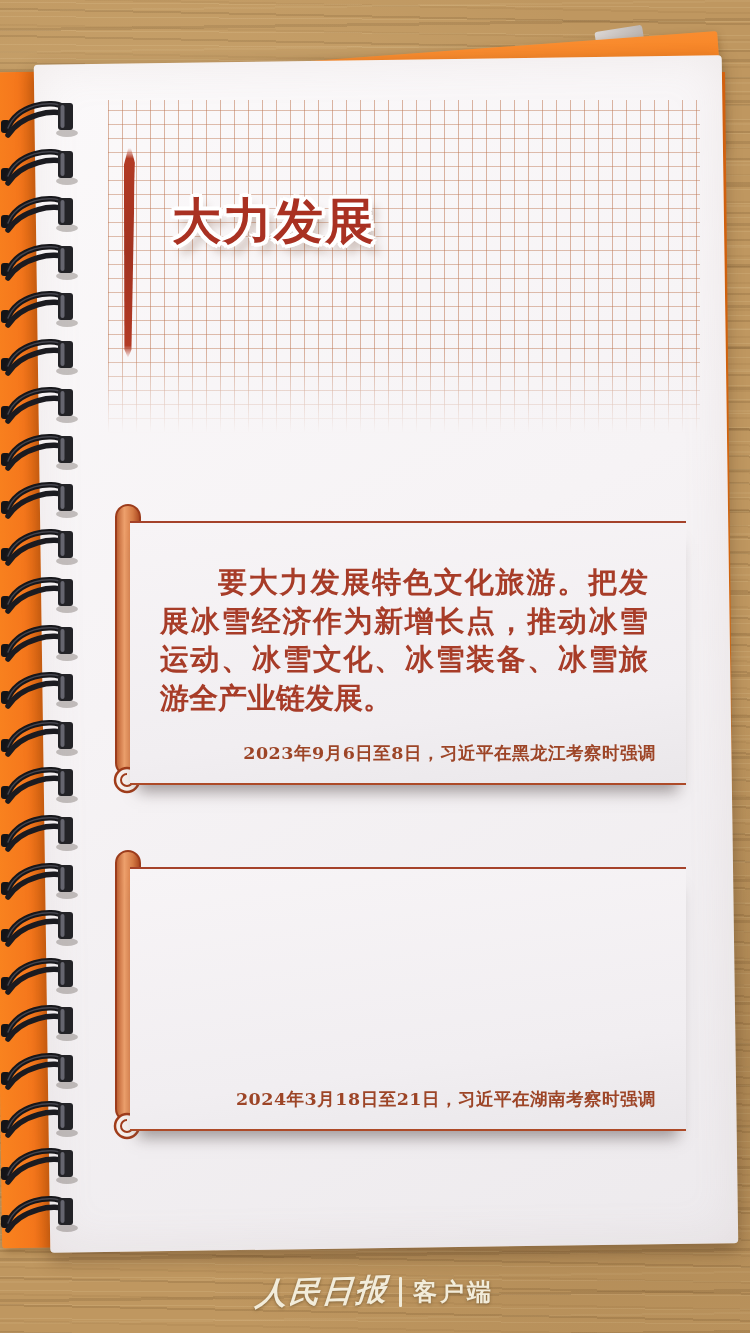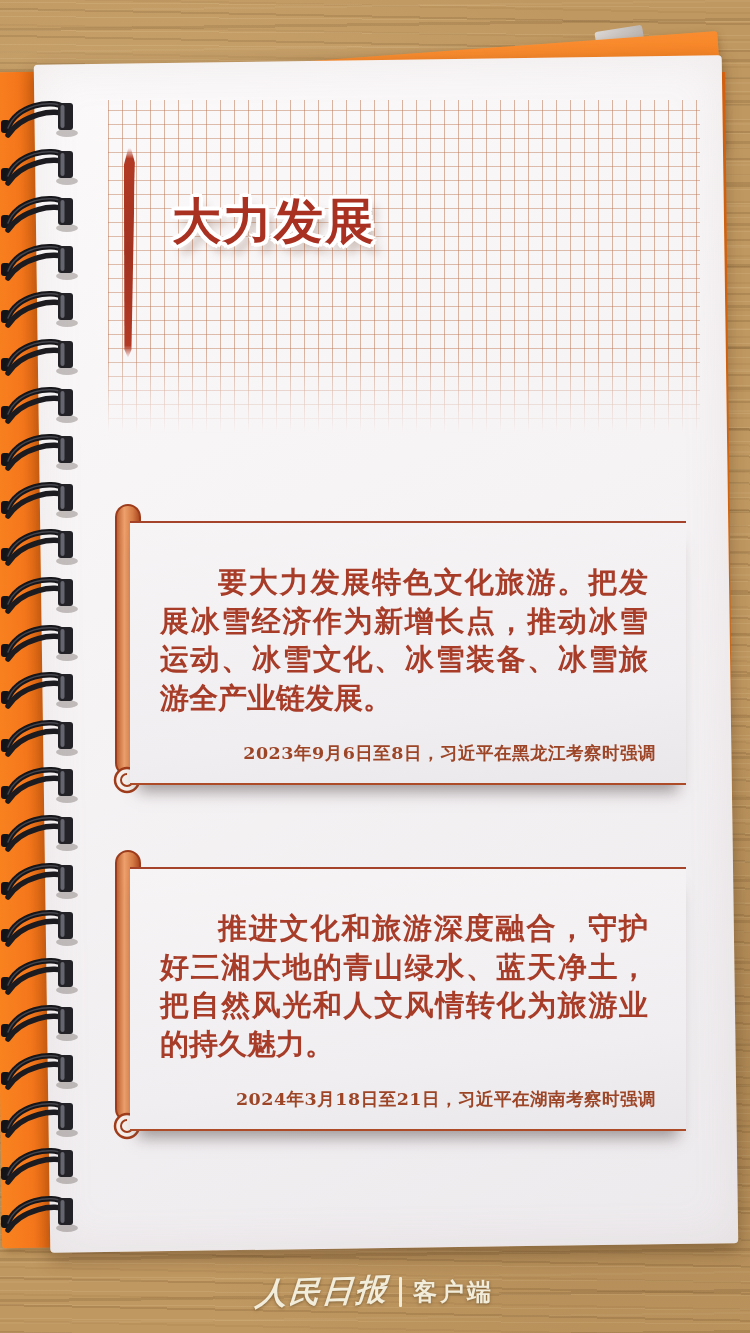--- a/index.html
+++ b/index.html
@@ -181,21 +181,20 @@
               <stop offset=".35" stop-color="#eda06c"></stop>
             <stop offset=".7" stop-color="#d47a45"></stop>
               <stop offset="1" stop-color="#a8441e"></stop>
           </linearGradient>
         </defs>
         <rect x="6" y="2" width="24" height="270" rx="12" fill="url(#rodGradB)" stroke="#9c3c1c" stroke-width="2"></rect>
         <circle cx="17" cy="277" r="12" fill="#f6f0ec" stroke="#a03c1a" stroke-width="2.5"></circle>
         <path d="M17,271 a6,6 0 1,0 6,6" fill="none" stroke="#a03c1a" stroke-width="2"></path>
       </svg>
       <div class="scroll-body">
-        <p class="quote-text">推进文化和旅游深度融合，守护好三湘大地的青山绿水、蓝天净土，把自然风光和人文风情转化为旅游业的持久魅力。</p>
         <p class="quote-attr">2024年3月18日至21日，习近平在湖南考察时强调</p>
       </div>
     </section>
 
     <div class="spine" id="spine">
         <div class="spiral" style="top: 98px;"><svg width="84" height="42" viewBox="0 0 84 42">
             <ellipse cx="66" cy="35" rx="11" ry="4" fill="rgba(70,58,52,.30)"></ellipse>
             <rect x="0" y="22" width="9" height="13" rx="3" fill="#141417"></rect>
             <path d="M7,30 C16,7 50,1 63,9" fill="none" stroke="#17171b" stroke-width="5.5" stroke-linecap="round"></path>
             <path d="M7,37 C20,17 55,9 66,18" fill="none" stroke="#1b1b20" stroke-width="5.5" stroke-linecap="round"></path>

